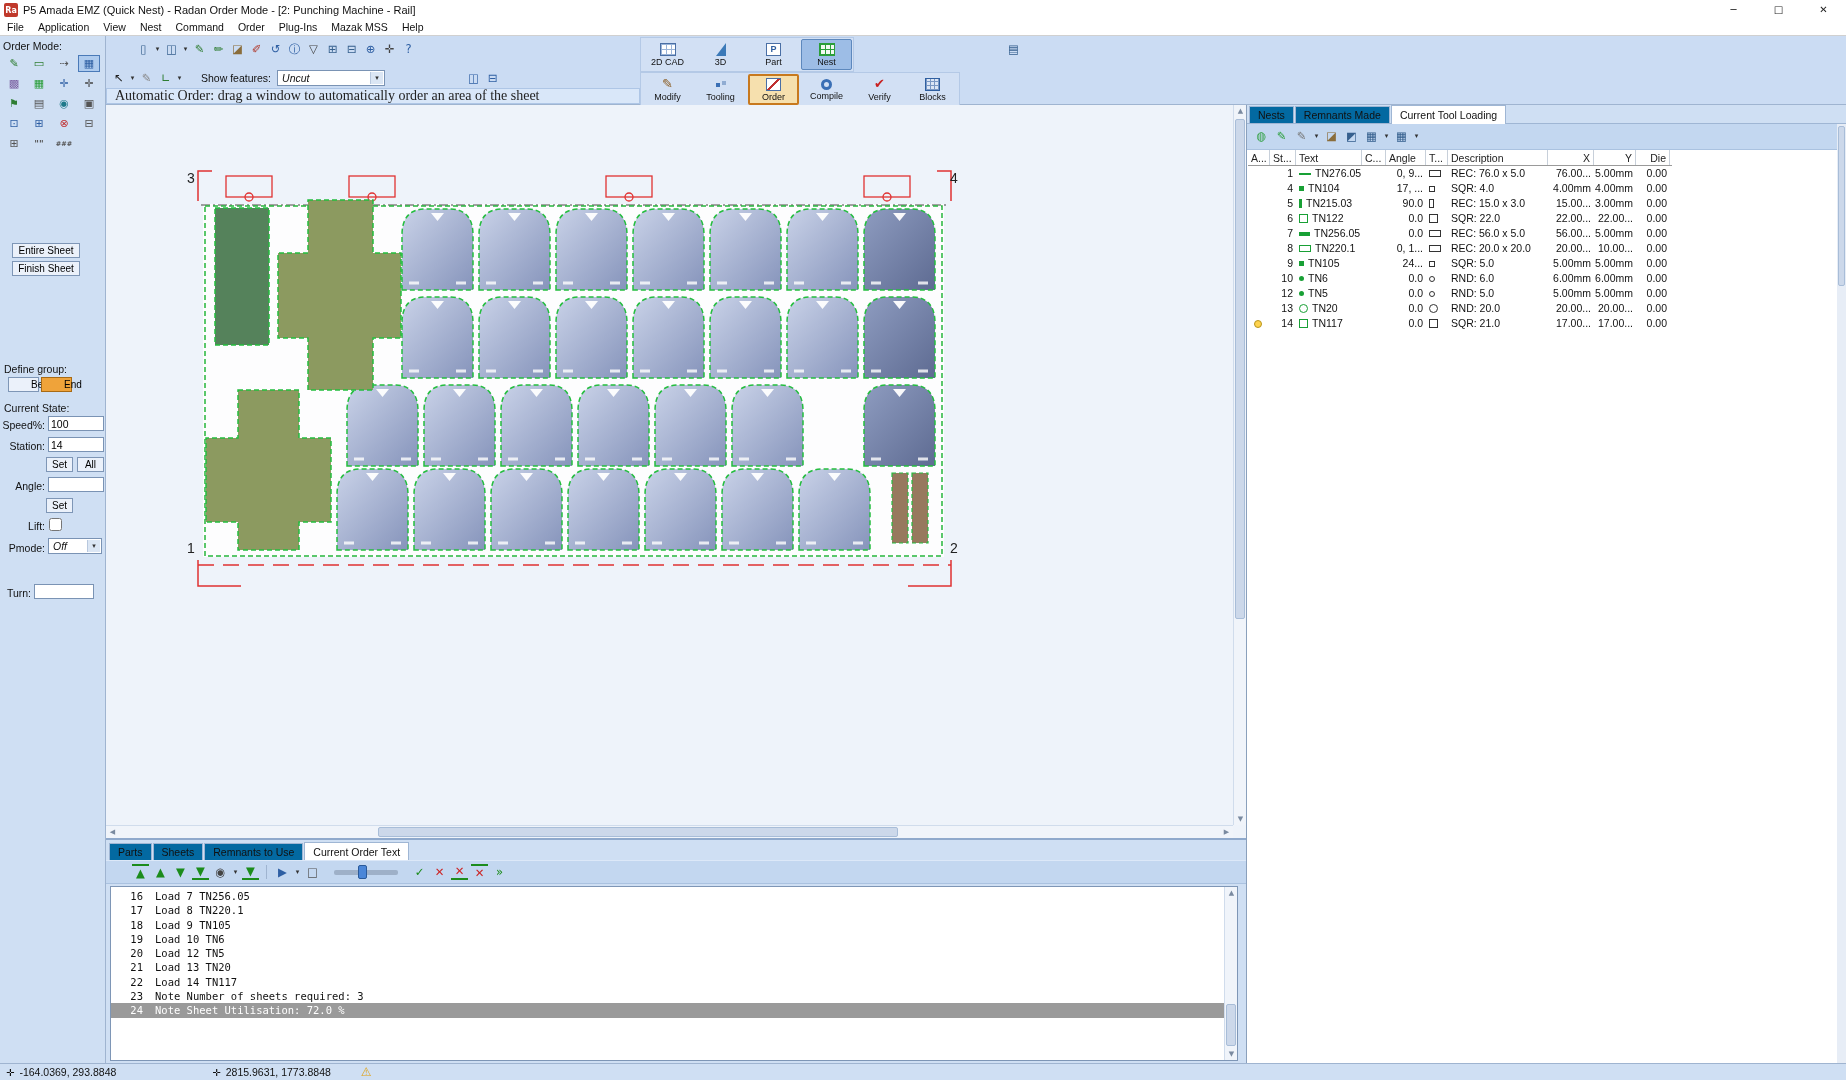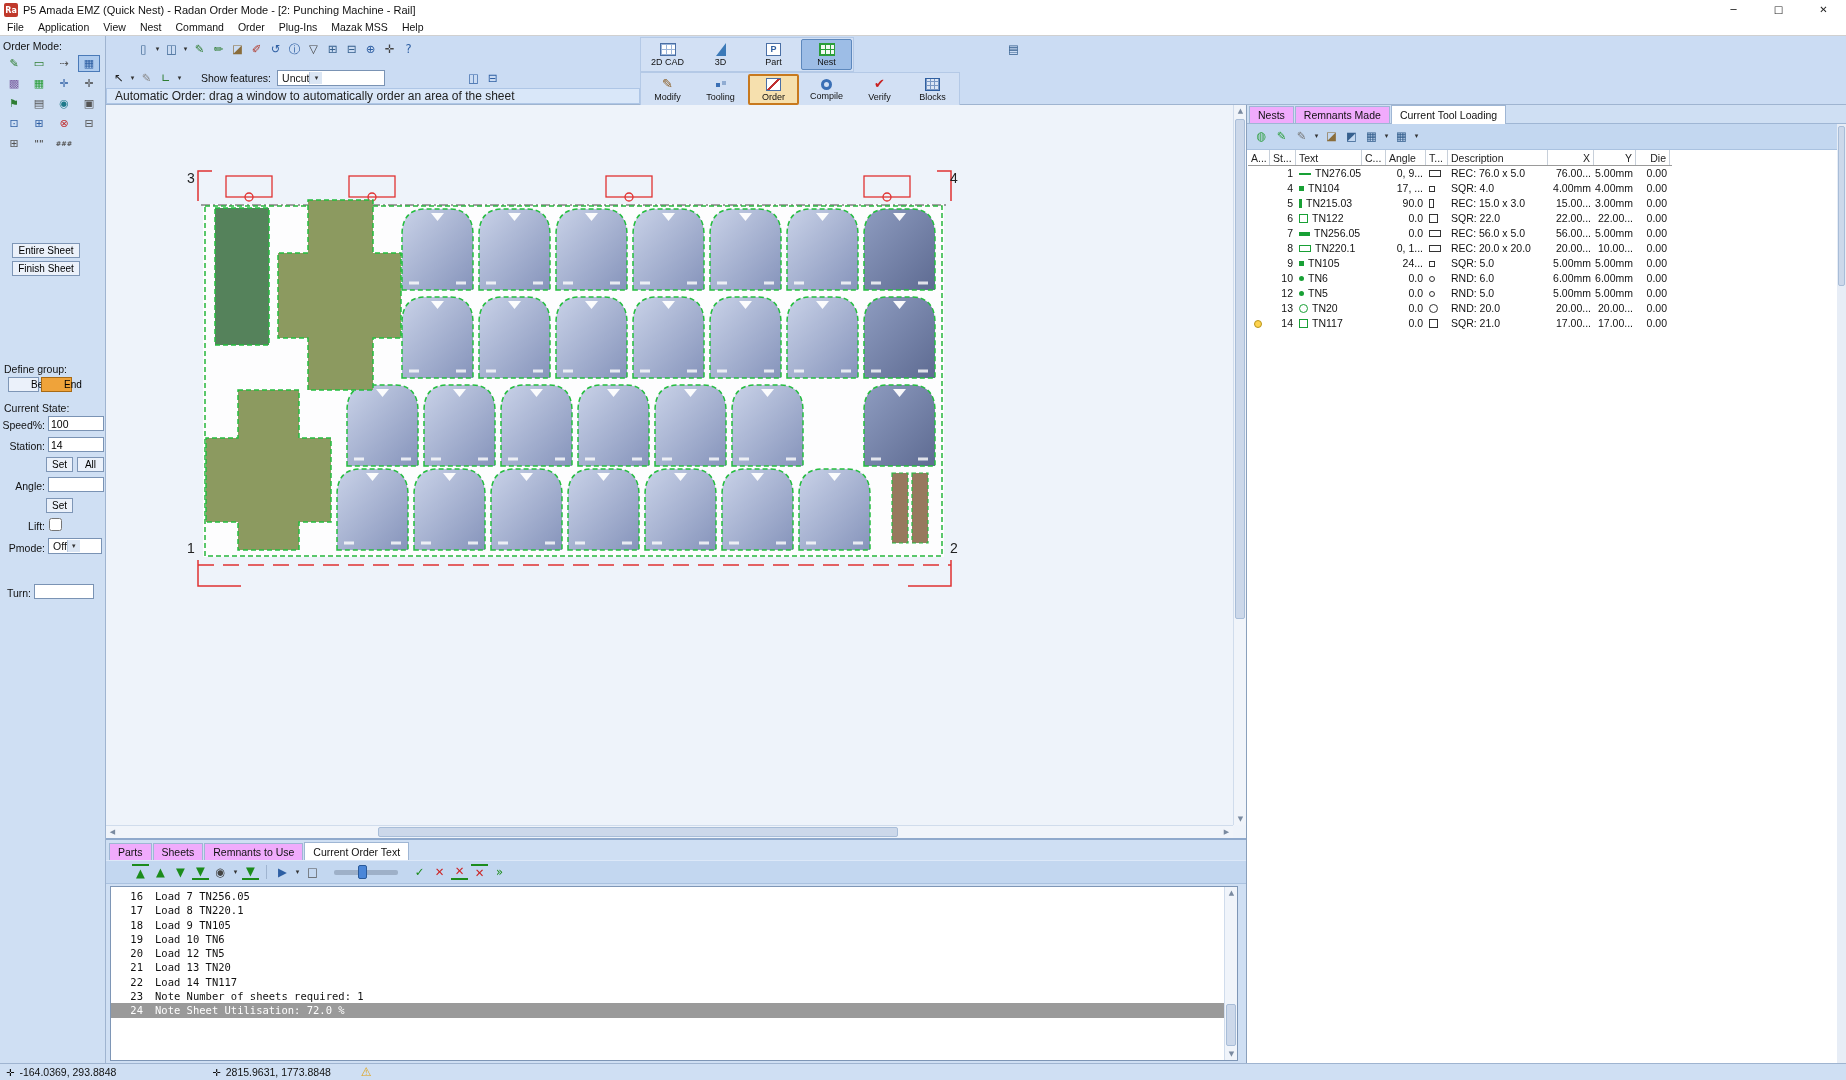--- a/index.html
+++ b/index.html
@@ -18,24 +18,24 @@
 #topzone{position:absolute;left:106px;top:36px;width:1740px;height:69px;background:#cbdcf3;border-bottom:1px solid #9fb4d0;}
 .iconrow{display:flex;align-items:center;gap:2px;}
 .tbi{min-width:17px;height:17px;line-height:17px;text-align:center;font-size:11.5px;font-family:"DejaVu Sans",sans-serif;cursor:default;}
 .tbi.dd{min-width:7px;font-size:7px;color:#333;}
 .tbi.bar-top{border-top:2px solid #1c8c1c;line-height:14px;height:16px;}
 .tbi.bar-bot{border-bottom:2px solid #1c8c1c;line-height:14px;height:16px;}
 .tbsep{width:1px;height:14px;background:#9fb4d0;margin:0 4px;}
 #toolbar-row1{position:absolute;left:29px;top:5px;}
 #toolbar-row2{position:absolute;left:4px;top:33px;height:18px;}
 .tblabel{font-size:10.5px;margin-left:16px;margin-right:4px;}
-.fakeselect{display:inline-flex;align-items:center;width:108px;height:16px;background:#fff;border:1px solid #7a93b4;padding:0 1px 0 4px;font-size:10.5px;}
+.fakeselect{display:inline-flex;align-items:center;justify-content:space-between;width:108px;height:16px;background:#fff;border:1px solid #7a93b4;padding:0 1px 0 4px;font-size:10.5px;font-style:italic;}
 .fakeselect .dda{width:13px;height:12px;background:#dbe6f4;border-left:1px solid #b8c8de;font-size:7px;text-align:center;line-height:12px;color:#333;font-family:"DejaVu Sans",sans-serif;}
 #row2-post{margin-left:78px;}
-#hintbar{position:absolute;left:0;top:52px;width:534px;height:16px;background:#d9e7f9;border:1px solid #aec6e6;font-size:12px;line-height:14px;padding-left:8px;color:#222;}
+#hintbar{position:absolute;left:0;top:52px;width:534px;height:16px;background:#d9e7f9;border:1px solid #aec6e6;font-size:14px;line-height:14px;padding-left:8px;color:#222;font-family:Liberation Serif, serif;}
 #bigtop,#bigbottom{position:absolute;left:534px;display:flex;gap:2px;background:#d2e0f4;border:1px solid #b4c9e6;padding:1px;}
 #bigtop{top:1px;}
 #bigbottom{top:36px;}
 .bigbtn{width:51px;height:31px;display:flex;flex-direction:column;align-items:center;justify-content:center;border:1px solid transparent;border-radius:2px;}
 .bigbtn .lbl{font-size:9px;line-height:10px;margin-top:1px;}
 .bigbtn.active{background:#9dbde6;border-color:#5d88bd;}
 .bigbtn.accent{background:#f6e0ae;border:2px solid #c8791e;}
 .bgly{font-size:13px;line-height:14px;font-family:"DejaVu Sans",sans-serif;}
 .bi{position:relative;}
 .bi-cad2d{width:16px;height:13px;border:1px solid #4a6fa5;background:#fff;background-image:repeating-linear-gradient(90deg,#9ab4d8 0 1px,transparent 1px 5px),repeating-linear-gradient(0deg,#9ab4d8 0 1px,transparent 1px 5px);}
@@ -65,21 +65,21 @@
 #canvas{position:absolute;left:106px;top:105px;width:1140px;height:733px;background:#eef3fa;}
 #nest-svg{position:absolute;left:0;top:0;}
 .vscroll{position:absolute;background:#f0f4fa;border-left:1px solid #d0dcec;}
 .hscroll{position:absolute;background:#f0f4fa;border-top:1px solid #d0dcec;}
 .sarrow{position:absolute;width:13px;height:12px;font-size:7px;color:#7a8aa0;text-align:center;line-height:12px;font-family:"DejaVu Sans",sans-serif;}
 .sthumb{position:absolute;background:#ccd8ea;border:1px solid #a8bdd8;border-radius:2px;}
 
 #right-panel{position:absolute;left:1246px;top:105px;width:600px;height:958px;background:#fff;border-left:1px solid #8aa0bc;}
 #rp-tabs,#bp-tabs{display:flex;align-items:flex-end;gap:1px;}
 #rp-tabs{position:absolute;left:0;top:0;width:100%;height:19px;background:#cfdff3;border-bottom:1px solid #9fb6d4;padding-left:2px;}
-.tab{height:17px;padding:0 8px;background:#f0abfc;border:1px solid #9fb6d4;border-bottom:none;font-size:10.5px;line-height:16px;}
+.tab{height:17px;padding:0 8px;background:#0369a1;border:1px solid #9fb6d4;border-bottom:none;font-size:10.5px;line-height:16px;}
 .tab.active{background:#fff;height:19px;line-height:18px;margin-bottom:-1px;}
 #rp-toolbar{position:absolute;left:0;top:19px;width:100%;height:26px;background:#c3d7f0;border-bottom:1px solid #aac2e0;display:flex;align-items:center;gap:3px;padding-left:6px;}
 #rp-table{position:absolute;left:1px;top:45px;width:424px;font-size:10.5px;}
 .trow{display:grid;grid-template-columns:22px 26px 66px 24px 40px 22px 100px 46px 42px 34px;height:15px;line-height:15px;align-items:center;}
 .trow.thead{border-bottom:1px solid #9a9a9a;height:16px;line-height:16px;}
 .thead .tc{border-right:1px solid #c8d0da;color:#222;}
 .tc{padding:0 3px;overflow:hidden;white-space:nowrap;display:flex;align-items:center;height:100%;}
 .tc.rt{justify-content:flex-end;}
 .s{display:inline-block;margin-right:4px;flex:none;}
 .s.g{--c:#18a035;}
@@ -623,21 +623,21 @@
     </div>
   <div id="bp-list">
     <div id="bp-lines">
         <div class="line"><span class="num">16</span><span class="txt">Load 7 TN256.05</span></div>
         <div class="line"><span class="num">17</span><span class="txt">Load 8 TN220.1</span></div>
         <div class="line"><span class="num">18</span><span class="txt">Load 9 TN105</span></div>
         <div class="line"><span class="num">19</span><span class="txt">Load 10 TN6</span></div>
         <div class="line"><span class="num">20</span><span class="txt">Load 12 TN5</span></div>
         <div class="line"><span class="num">21</span><span class="txt">Load 13 TN20</span></div>
         <div class="line"><span class="num">22</span><span class="txt">Load 14 TN117</span></div>
-        <div class="line"><span class="num">23</span><span class="txt">Note Number of sheets required: 1</span></div>
+        <div class="line"><span class="num">23</span><span class="txt">Note Number of sheets required: 3</span></div>
         <div class="line selected"><span class="num">24</span><span class="txt">Note Sheet Utilisation: 72.0 %</span></div>
       </div>
     <div id="bp-scroll">
       <span class="sarrow" style="top:0">▲</span>
       <div class="sthumb" style="left:1px;bottom:14px;width:10px;height:42px"></div>
       <span class="sarrow" style="bottom:0">▼</span>
     </div>
   </div>
 </div>
 

